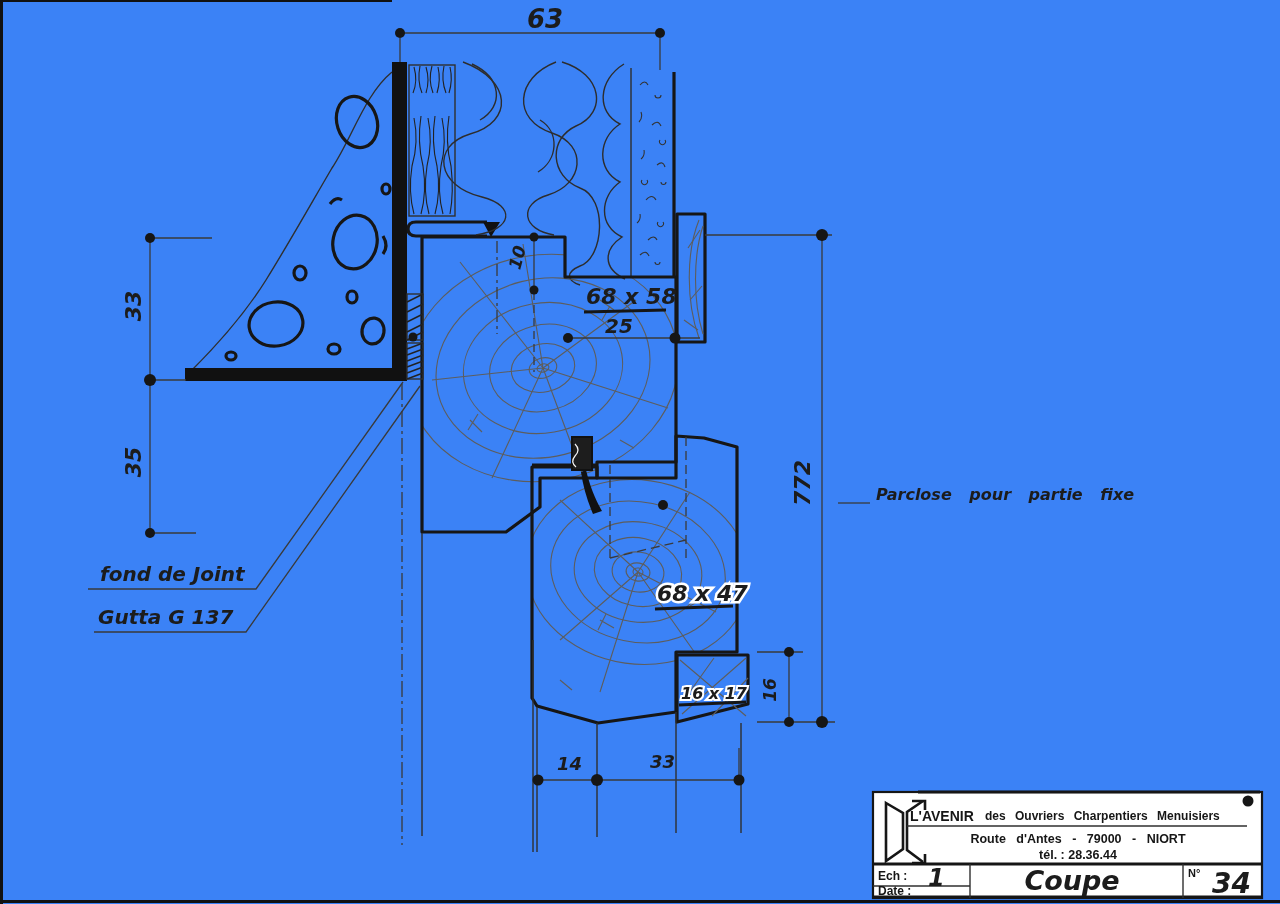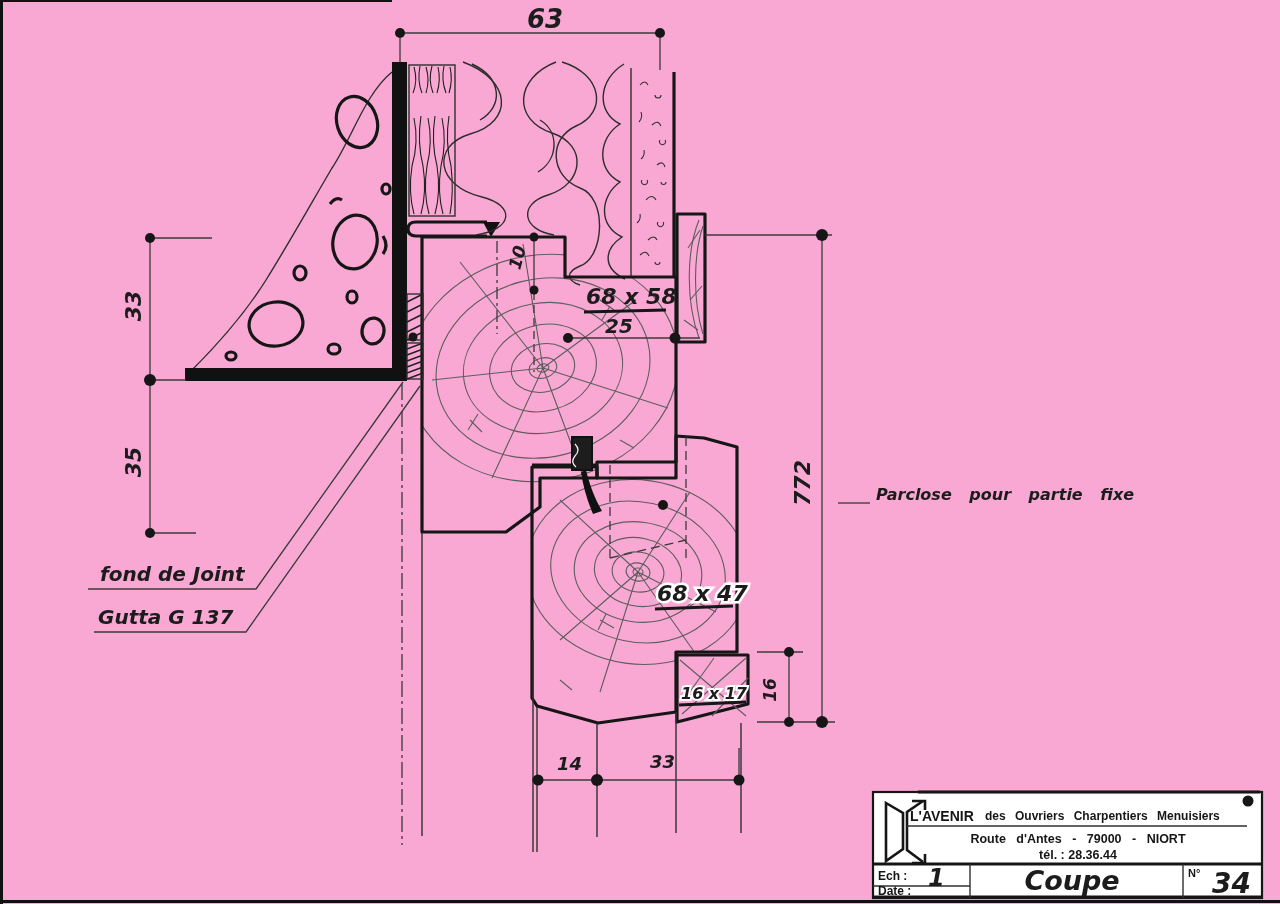--- a/index.html
+++ b/index.html
@@ -1,16 +1,16 @@
 <!DOCTYPE html>
 <html><head>
 <meta charset="utf-8">
 <style>
   html,body{margin:0;padding:0;background:#e8e8e8;}
-  .canvas{position:relative;width:1280px;height:904px;background:#f9a8d4;overflow:hidden;text-align:center;}
+  .canvas{position:relative;width:1280px;height:904px;background:#3b82f6;overflow:hidden;text-align:center;}
   svg{display:block;}
   .hand{font-family:"DejaVu Sans",sans-serif;font-style:italic;font-weight:bold;fill:#1c1c1c;}
   .print{font-family:"Liberation Sans",sans-serif;font-weight:bold;fill:#161616;}
   .dimline{stroke:#3a3a3a;stroke-width:1.3;fill:none;}
   .thick{stroke:#161616;stroke-width:3.2;fill:none;stroke-linejoin:round;}
   .thin{stroke:#2f2f2f;stroke-width:1.4;fill:none;}
   .grain{stroke:#5d5d5d;stroke-width:1.1;fill:none;}
   .dot{fill:#161616;}
 </style>
 </head>

